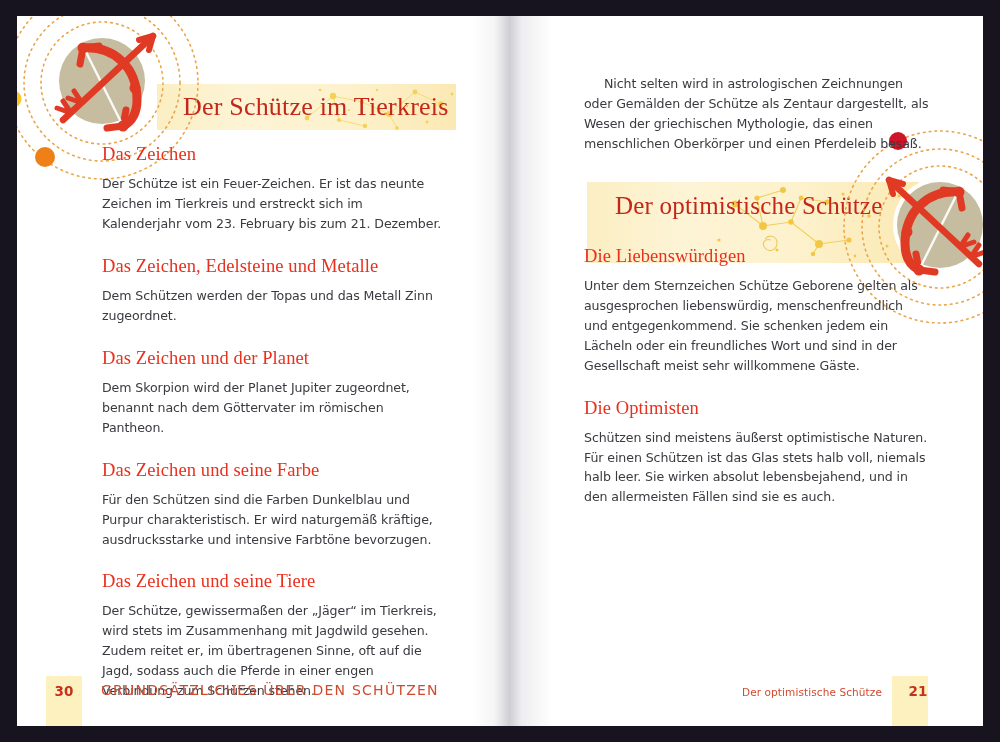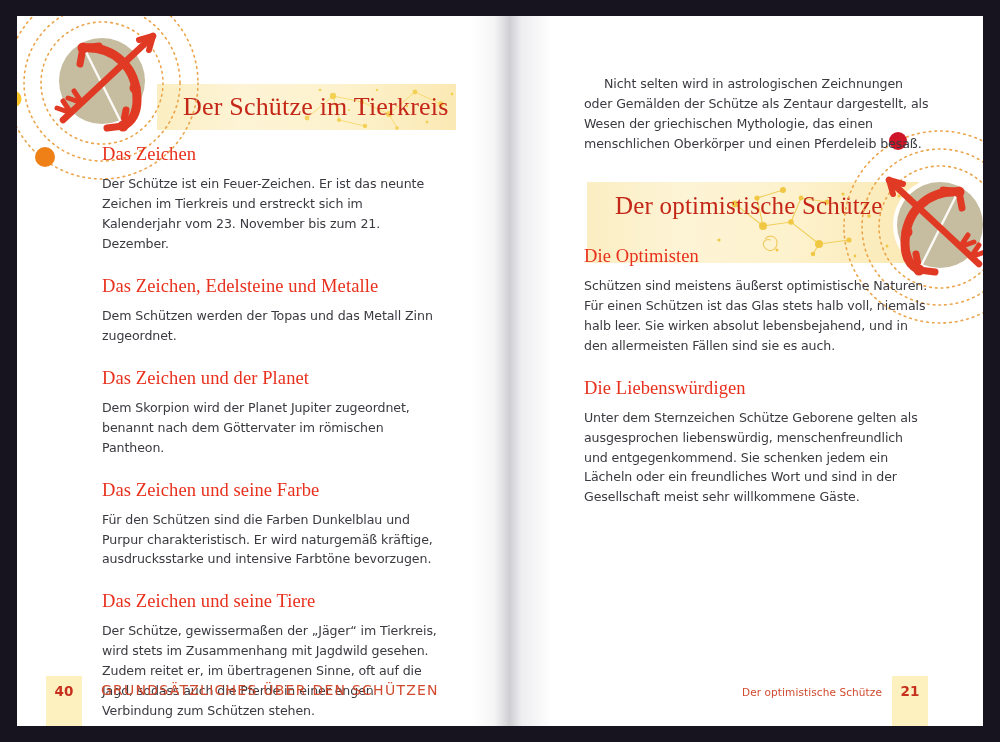--- a/index.html
+++ b/index.html
@@ -150,21 +150,21 @@
     position: absolute;
     bottom: 27px;
     width: 36px;
     text-align: center;
     font-family: "DejaVu Sans", sans-serif;
     font-size: 13.5px;
     font-weight: bold;
     color: #c8301e;
   }
   #footer-left  .pagenum { left: 29px; }
-  #footer-right .pagenum { right: 55px; }
+  #footer-right .pagenum { right: 47px; }
 
   .runhead {
     position: absolute;
     bottom: 28px;
     font-size: 14px;
     color: #d14a2e;
   }
   #footer-left .runhead {
     left: 84px;
     font-family: "DejaVu Sans", sans-serif;
@@ -248,21 +248,21 @@
               <circle cx="250" cy="22" r="1.2"></circle>
           </g>
         </svg>
         <div class="banner-title">Der Schütze im Tierkreis</div>
       </div>
 
       <div class="col" id="col-left">
 
         <div class="blk">
           <h2 class="sub">Das Zeichen</h2>
-          <p class="body">Der Schütze ist ein Feuer-Zeichen. Er ist das neunte Zeichen im Tierkreis und erstreckt sich im Kalenderjahr vom 23. November bis zum 21. Dezember.</p>
+          <p class="body">Der Schütze ist ein Feuer-Zeichen. Er ist das neunte Zeichen im Tierkreis und erstreckt sich im Kalenderjahr vom 23. February bis zum 21. Dezember.</p>
         </div>
 
         <div class="blk">
           <h2 class="sub">Das Zeichen, Edelsteine und Metalle</h2>
           <p class="body">Dem Schützen werden der Topas und das Metall Zinn zugeordnet.</p>
         </div>
 
         <div class="blk">
           <h2 class="sub">Das Zeichen und der Planet</h2>
           <p class="body">Dem Skorpion wird der Planet Jupiter zugeordnet, benannt nach dem Göttervater im römischen Pantheon.</p>
@@ -275,21 +275,21 @@
 
         <div class="blk">
           <h2 class="sub">Das Zeichen und seine Tiere</h2>
           <p class="body">Der Schütze, gewissermaßen der „Jäger“ im Tierkreis, wird stets im Zusammenhang mit Jagdwild gesehen. Zudem reitet er, im übertragenen Sinne, oft auf die Jagd, sodass auch die Pferde in einer engen Verbindung zum Schützen stehen.</p>
         </div>
 
       </div>
 
       <div class="footer" id="footer-left">
         <div class="tab"></div>
-        <div class="pagenum">40</div>
+        <div class="pagenum">30</div>
         <div class="runhead">GRUNDSÄTZLICHES ÜBER DEN SCHÜTZEN</div>
       </div>
 
     </div>
 
     <div class="page" id="page-right">
 
       <div class="emblem-wrap" style="left:337px; top:96px;">
         <svg width="230" height="230" viewBox="0 0 230 230">
           <g fill="none" stroke="#eba44a" stroke-width="1.6" stroke-dasharray="1.6 4.2" stroke-linecap="round">
@@ -354,27 +354,27 @@
           </g>
         </svg>
         <div class="banner-title">Der optimistische Schütze</div>
       </div>
 
       <div class="col" id="col-right">
 
         <p class="body indent" style="margin-bottom:92px;">Nicht selten wird in astrologischen Zeichnungen oder Gemälden der Schütze als Zentaur dargestellt, als Wesen der griechischen Mythologie, das einen menschlichen Oberkörper und einen Pferdeleib besaß.</p>
 
         <div class="blk">
+          <h2 class="sub">Die Liebenswürdigen</h2>
+          <p class="body">Unter dem Sternzeichen Schütze Geborene gelten als ausgesprochen liebenswürdig, menschenfreundlich und entgegenkommend. Sie schenken jedem ein Lächeln oder ein freundliches Wort und sind in der Gesellschaft meist sehr willkommene Gäste.</p>
+        </div>
+
+        <div class="blk">
           <h2 class="sub">Die Optimisten</h2>
           <p class="body">Schützen sind meistens äußerst optimistische Naturen. Für einen Schützen ist das Glas stets halb voll, niemals halb leer. Sie wirken absolut lebensbejahend, und in den allermeisten Fällen sind sie es auch.</p>
-        </div>
-
-        <div class="blk">
-          <h2 class="sub">Die Liebenswürdigen</h2>
-          <p class="body">Unter dem Sternzeichen Schütze Geborene gelten als ausgesprochen liebenswürdig, menschenfreundlich und entgegenkommend. Sie schenken jedem ein Lächeln oder ein freundliches Wort und sind in der Gesellschaft meist sehr willkommene Gäste.</p>
         </div>
 
         <div class="blk">
         </div>
 
       </div>
 
       <div class="footer" id="footer-right">
         <div class="tab"></div>
         <div class="pagenum">21</div>

